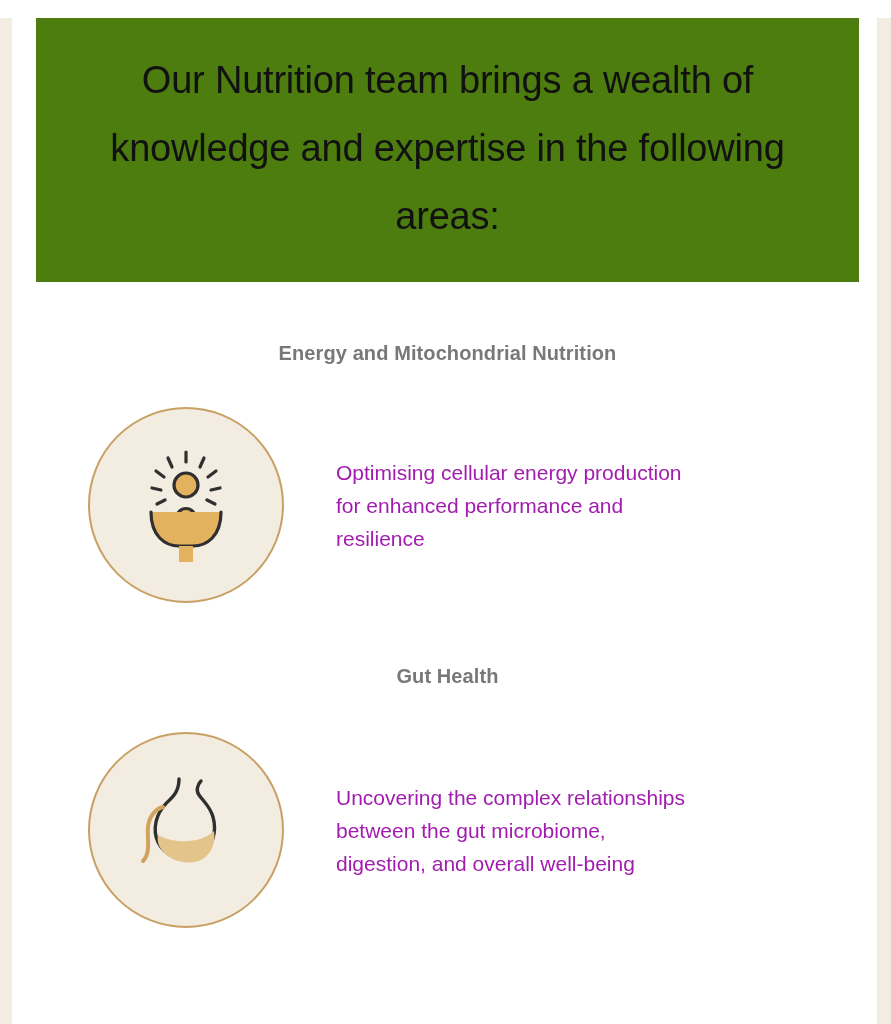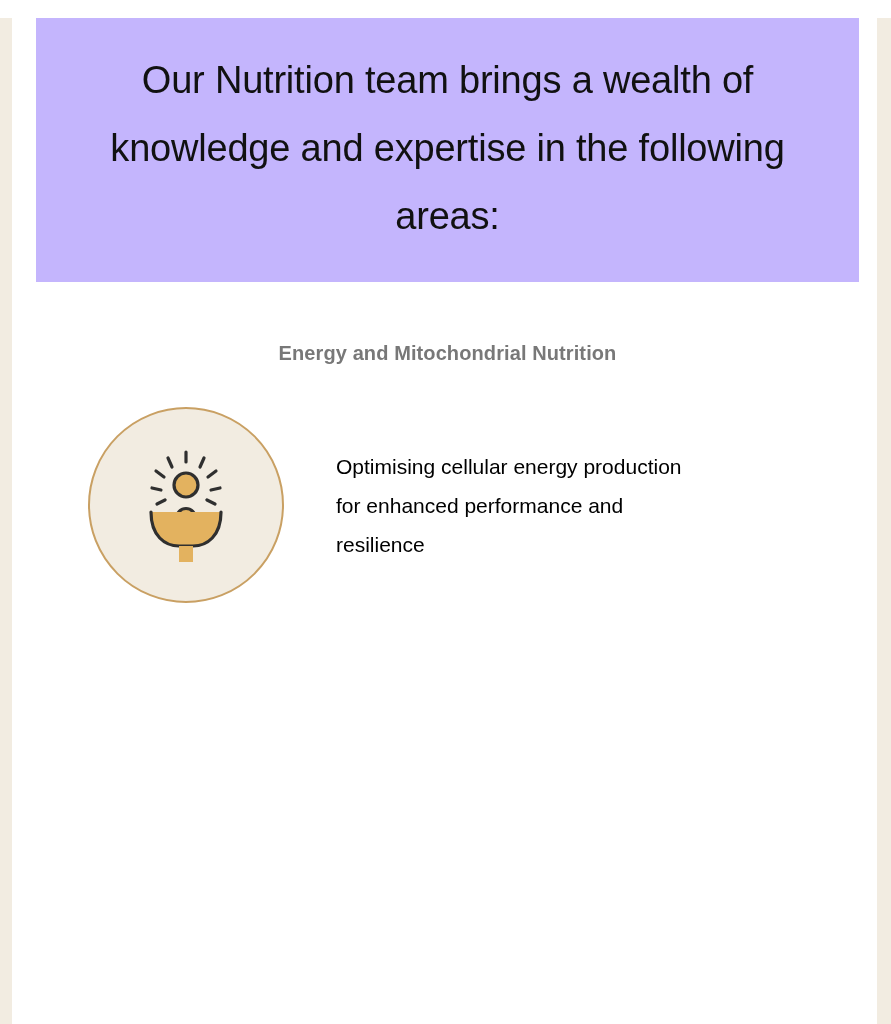--- a/index.html
+++ b/index.html
@@ -29,21 +29,21 @@
   }
   .side-strip-right {
     position: absolute;
     right: 0; top: 0;
     width: 14px; height: 1024px;
     background: #f2ece1;
   }
   .banner {
     position: relative;
     margin: 18px 0 0 0;
-    background: #c4b5fd;
+    background: #4d7c0f;
     padding: 28px 30px 32px 30px;
     box-sizing: border-box;
     width: 823px;
   }
   .banner h1 {
     margin: 0;
     font-family: "Liberation Sans", sans-serif;
     font-weight: 400;
     font-size: 38px;
     line-height: 68px;
@@ -79,22 +79,22 @@
     border-radius: 50%;
     background: #f2ece1;
     border: 2px solid #c9a063;
     display: flex;
     align-items: center;
     justify-content: center;
     box-sizing: border-box;
   }
   .desc {
     font-size: 21px;
-    line-height: 39px;
-    color: #000000;
+    line-height: 33px;
+    color: #a21caf;
     max-width: 360px;
     flex: 1 1 auto;
   }
   .sec-energy { margin-top: 60px; }
   .sec-energy .section-row { margin-top: 42px; }
   .sec-gut { margin-top: 62px; }
   .sec-gut .section-row { margin-top: 44px; }
 </style>
 </head>
 <body>
@@ -129,14 +129,29 @@
             <circle cx="65" cy="78" r="9.5" fill="#e3b25f" stroke="#2f2f2f" stroke-width="3.2"></circle>
             <path d="M30 72 C30 96 44 106 58 106 L72 106 C86 106 100 96 100 72" fill="#e3b25f" stroke="#2f2f2f" stroke-width="3.2" stroke-linecap="round"></path>
             <path d="M58 106 L58 122 L72 122 L72 106" fill="#e3b25f" stroke="none"></path>
           </svg>
         </div>
       </div>
       <div class="desc">Optimising cellular energy production for enhanced performance and resilience</div>
     </div>
   </div>
 
+  <div class="section sec-gut">
+    <div class="section-title">Gut Health</div>
+    <div class="section-row">
+      <div class="icon-wrap">
+        <div class="circle">
+          <svg width="130" height="130" viewBox="0 0 130 130" aria-hidden="true">
+            <path d="M58 14 C58 30 48 34 42 42 C33 54 31 70 40 82 C49 94 68 98 80 90 C92 82 96 66 92 52 C89 41 82 36 78 30 C75 26 76 20 80 16" fill="none" stroke="#2f2f2f" stroke-width="3.4" stroke-linecap="round"></path>
+            <path d="M37 70 C50 78 78 80 93 66 C95 78 90 90 80 95 C66 101 48 96 40 84 C37 80 36 75 37 70 Z" fill="#e3c48a" stroke="none"></path>
+            <path d="M42 42 C34 44 28 52 27 62 C26 74 30 88 22 96" fill="none" stroke="#d0a45f" stroke-width="4" stroke-linecap="round"></path>
+          </svg>
+        </div>
+      </div>
+      <div class="desc">Uncovering the complex relationships between the gut microbiome, digestion, and overall well-being</div>
+    </div>
+  </div>
 
 </div>
 
 </body></html>

